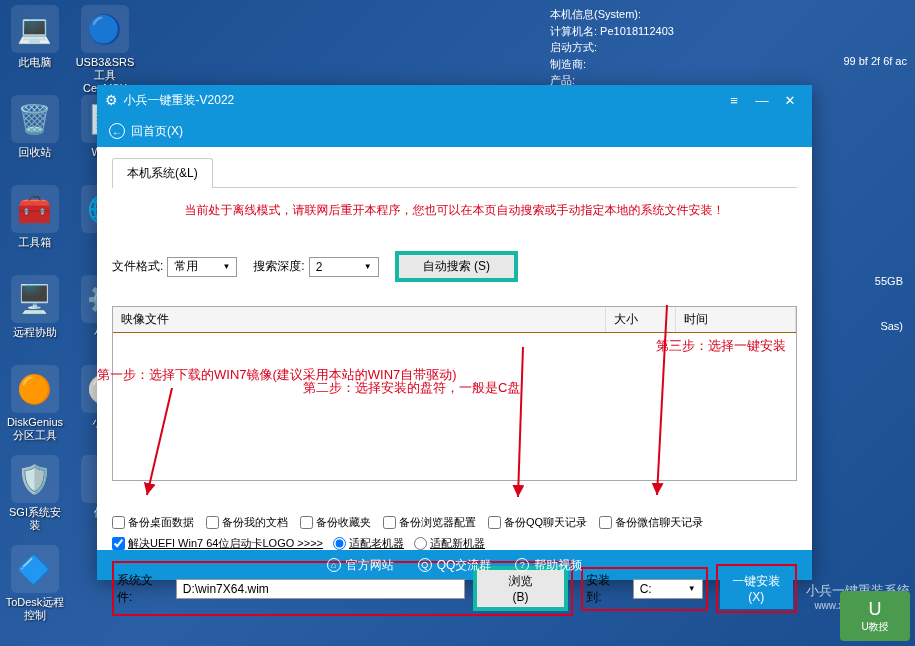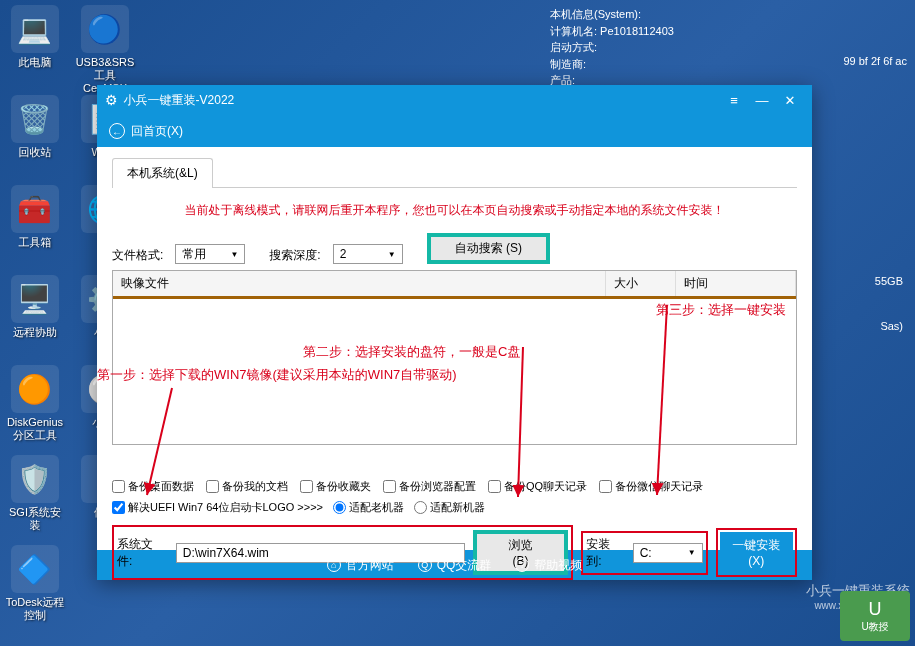--- a/index.html
+++ b/index.html
@@ -28,41 +28,41 @@
 .nav-back-icon { width: 16px; height: 16px; border: 1.5px solid #fff; border-radius: 50%; display: flex; align-items: center; justify-content: center; font-size: 10px; }
 
 .content { background: #fff; height: calc(100% - 62px - 30px); padding: 10px 15px; }
 
 .tab-row { display: flex; border-bottom: 1px solid #ccc; margin-bottom: 6px; }
 .tab { padding: 6px 14px; font-size: 12px; border: 1px solid #ccc; border-bottom: none; background: #fff; cursor: pointer; border-radius: 3px 3px 0 0; }
 .tab.active { background: #fff; position: relative; top: 1px; }
 
 .warning { color: #d9001b; font-size: 12px; text-align: center; padding: 8px 0; }
 
-.controls-row { display: flex; align-items: flex-end; gap: 8px; font-size: 12px; margin: 6px 0; }
+.controls-row { display: flex; align-items: center; font-size: 12px; margin: 24px 0; }
 .controls-row label { margin-right: 4px; }
 .select-box { border: 1px solid #999; padding: 2px 6px; font-size: 12px; min-width: 70px; height: 20px; display: inline-flex; align-items: center; justify-content: space-between; background: #fff; cursor: pointer; }
 .dropdown-arrow { font-size: 8px; margin-left: 8px; }
 .btn-gray { border: 4px solid #14b8a6; background: #e8e8e8; padding: 3px 24px; font-size: 12px; cursor: pointer; }
 
 .table-container { border: 1px solid #aaa; height: 175px; margin-top: 6px; position: relative; }
-.table-header { display: flex; background: #f5f5f5; border-bottom: 3px solid #a16207; font-size: 12px; }
+.table-header { display: flex; background: #f5f5f5; border-bottom: 1px solid #a16207; font-size: 12px; }
 .table-header > div { padding: 4px 8px; border-right: 1px solid #ddd; }
 .th-file { flex: 1; }
 .th-size { width: 70px; }
 .th-time { width: 120px; }
 
 .annotation { position: absolute; color: #d9001b; font-size: 13px; font-weight: normal; }
 .arrow-svg { position: absolute; pointer-events: none; }
 
 .checkbox-row { display: flex; flex-wrap: wrap; gap: 6px 12px; font-size: 11px; margin-top: 8px; }
 .checkbox-item { display: flex; align-items: center; gap: 3px; cursor: pointer; }
 .checkbox-item input { cursor: pointer; }
 
-.uefi-row { display: flex; align-items: center; gap: 10px; font-size: 11px; margin-top: 6px; }
+.uefi-row { display: flex; align-items: center; gap: 10px; font-size: 11px; margin-top: 6px; text-decoration: underline; }
 .radio-item { display: flex; align-items: center; gap: 3px; }
 
 .bottom-row { display: flex; align-items: center; gap: 8px; font-size: 12px; margin-top: 10px; }
 .red-border { border: 2px solid #d9001b; padding: 3px; display: flex; align-items: center; gap: 8px; }
 .text-input { border: 1px solid #999; padding: 2px 6px; font-size: 12px; height: 20px; }
 .path-input { width: 292px; }
 .install-drive { width: 70px; }
 .btn-blue { background: #1095db; color: #fff; border: none; padding: 5px 5px; font-size: 12px; cursor: pointer; }
 
 .footer { height: 30px; background: #1095db; color: #fff; display: flex; align-items: center; justify-content: center; gap: 24px; font-size: 12px; }

